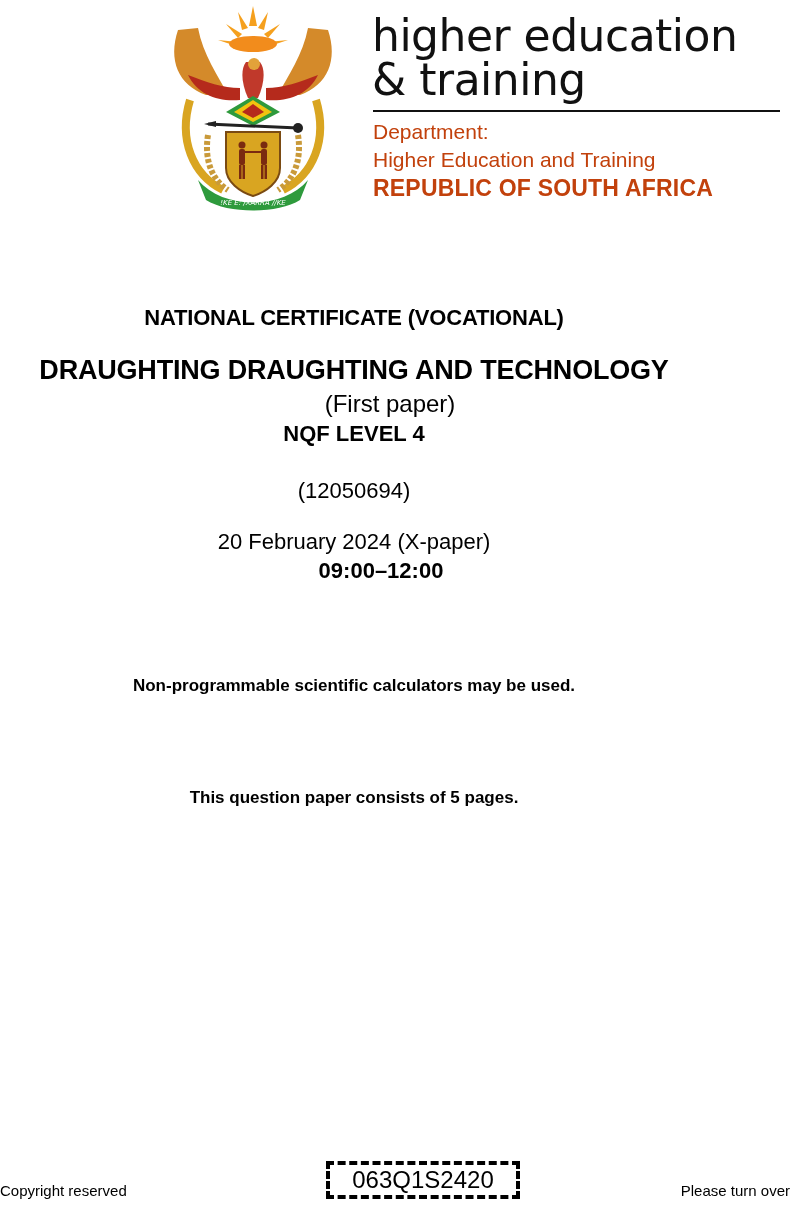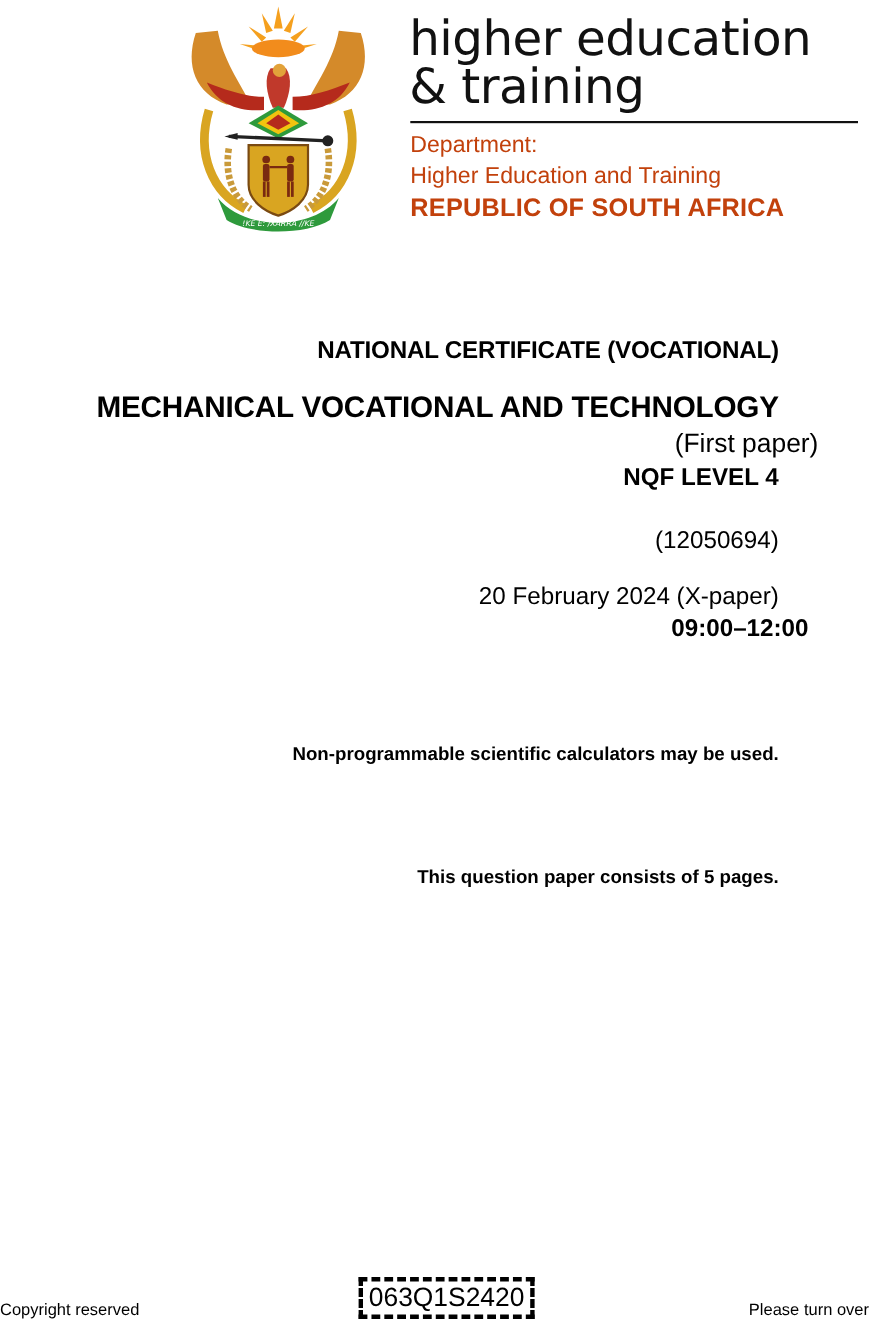--- a/index.html
+++ b/index.html
@@ -1,18 +1,18 @@
 <!DOCTYPE html>
 <html><head>
   <meta charset="utf-8">
   <style>
     html, body { margin: 0; padding: 0; background: #ffffff; }
     body { width: 800px; height: 1205px; position: relative; overflow: hidden; font-family: "Liberation Sans", sans-serif; color: #000; }
     .abs { position: absolute; }
-    .center { left: 0; width: 708px; text-align: right; }
+    .center { left: 0; width: 708px; text-align: center; }
 
     
     #crest { left: 168px; top: 0; width: 170px; height: 212px; }
 
     
     .dept-big { font-family: "DejaVu Sans", sans-serif; font-size: 44px; line-height: 44px; letter-spacing: -0.5px; color: #111; left: 372px; }
     #hdr-line1 { top: 14px; }
     #hdr-line2 { top: 58px; }
     #hdr-rule { left: 373px; top: 110px; width: 407px; height: 2px; background: #111; }
     .dept-small { left: 373px; font-size: 21px; line-height: 24px; color: #c2410c; }
@@ -27,21 +27,21 @@
     #level { top: 421px; font-size: 22px; font-weight: bold; }
     #code { top: 478px; font-size: 22px; }
     #date { top: 529px; font-size: 22px; font-weight: normal; }
     #time { top: 558px; font-size: 22px; font-weight: bold; margin-left: 27px; }
     #calc { top: 676px; font-size: 17px; font-weight: bold; }
     #pages { top: 788px; font-size: 17px; font-weight: bold; }
 
     
     #copyright { left: 0; top: 1182px; font-size: 15px; }
     #turnover { right: 10px; top: 1182px; font-size: 15px; }
-    #paper-code-box { left: 326px; top: 1161px; width: 160px; height: 38px; border: 4px dashed #000; box-sizing: border-box; text-align: center; }
+    #paper-code-box { left: 326px; top: 1161px; width: 194px; height: 38px; border: 4px dashed #000; box-sizing: border-box; text-align: center; }
     #paper-code { font-size: 24px; line-height: 30px; }
   </style>
 </head>
 <body>
 
 <div id="crest" class="abs">
   <svg width="170" height="212" viewBox="0 0 170 212" xmlns="http://www.w3.org/2000/svg">
 
     <g fill="#f5a01e">
       <polygon points="85,6 89,26 81,26"></polygon>
@@ -95,21 +95,21 @@
 </div>
 
 <div id="hdr-line1" class="abs dept-big">higher education</div>
 <div id="hdr-line2" class="abs dept-big">&amp; training</div>
 <div id="hdr-rule" class="abs"></div>
 <div id="dept-label" class="abs dept-small">Department:</div>
 <div id="dept-name" class="abs dept-small">Higher Education and Training</div>
 <div id="dept-country" class="abs dept-small">REPUBLIC OF SOUTH AFRICA</div>
 
 <div id="cert" class="abs center">NATIONAL CERTIFICATE (VOCATIONAL)</div>
-<div id="subject" class="abs center">MECHANICAL VOCATIONAL AND TECHNOLOGY</div>
+<div id="subject" class="abs center">DRAUGHTING DRAUGHTING AND TECHNOLOGY</div>
 <div id="paper" class="abs center">(First paper)</div>
 <div id="level" class="abs center">NQF LEVEL 4</div>
 <div id="code" class="abs center">(12050694)</div>
 <div id="date" class="abs center">20 February 2024 (X-paper)</div>
 <div id="time" class="abs center">09:00–12:00</div>
 
 <div id="calc" class="abs center">Non-programmable scientific calculators may be used.</div>
 <div id="pages" class="abs center">This question paper consists of 5 pages.</div>
 
 <div id="copyright" class="abs">Copyright reserved</div>

